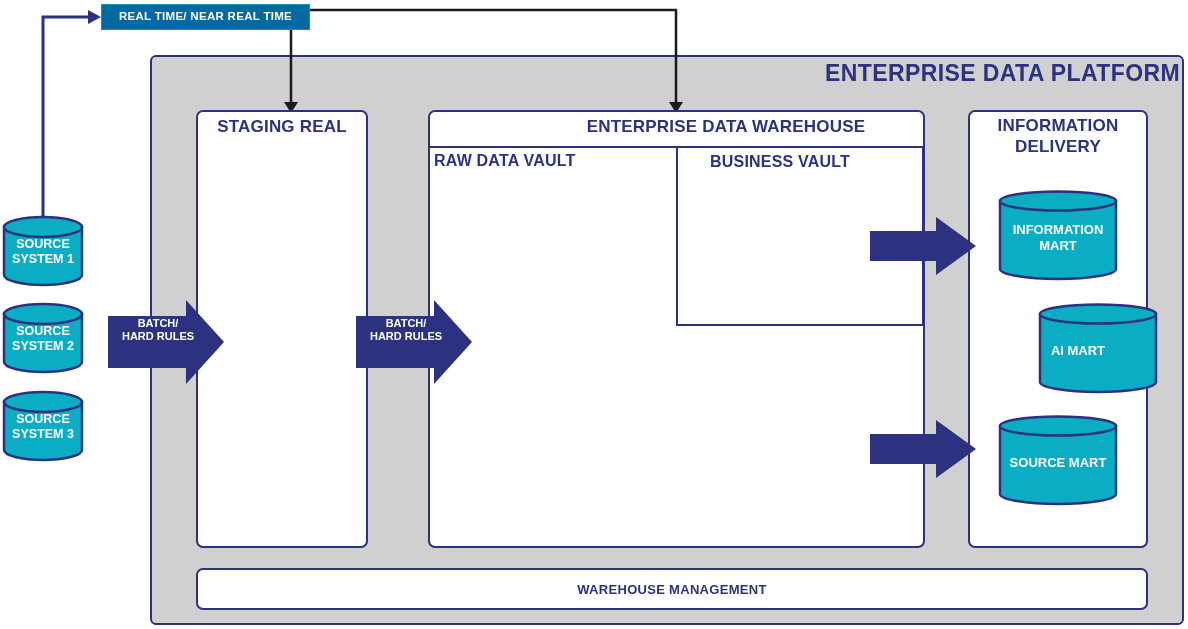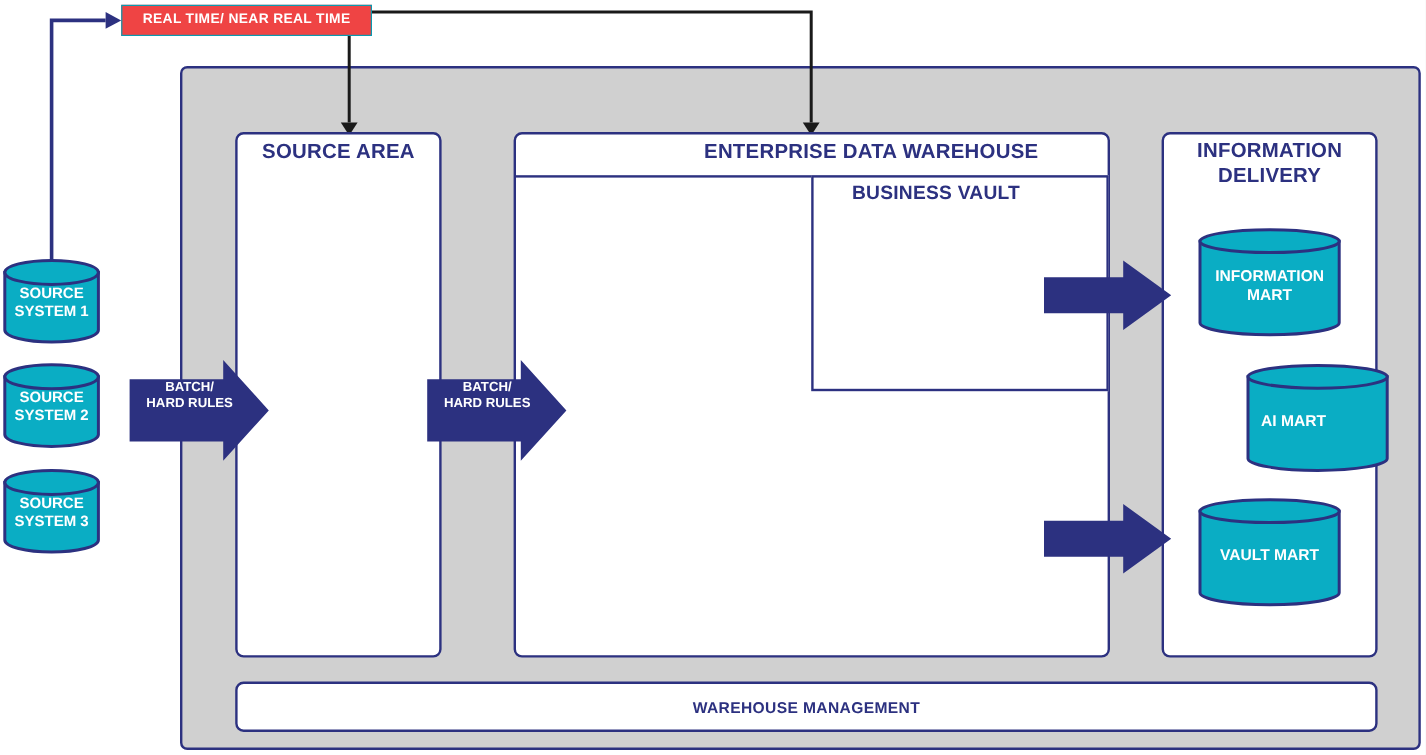--- a/index.html
+++ b/index.html
@@ -87,21 +87,21 @@
     left: 676px; top: 146px; width: 248px; height: 180px;
     background: #ffffff;
     border: 2px solid #2c3180;
     box-sizing: border-box;
   }
   #bv-title { left: 676px; top: 153px; width: 208px; font-size: 16px; }
 
   
   #realtime-box {
     left: 101px; top: 4px; width: 209px; height: 26px;
-    background: #ef4444;
+    background: #0369a1;
     border: 1px solid #0a9ab0;
     box-sizing: border-box;
     display: flex; align-items: center; justify-content: center;
   }
   #realtime-box .white-lbl { font-size: 11.5px; letter-spacing: 0.3px; }
 
   
   .cyl { position: absolute; }
   .cyl svg { display: block; }
   .cyl .cyl-label {
@@ -148,20 +148,21 @@
 
   
   #connectors { left: 0; top: 0; width: 1188px; height: 629px; pointer-events: none; }
 </style>
 </head>
 <body>
 
 <div id="diagram">
 
   <div class="abs panel" id="platform-panel"></div>
+  <div class="abs" id="platform-title">ENTERPRISE DATA PLATFORM</div>
 
   <svg class="abs" id="connectors">
 
     <path d="M 43 218 L 43 17 L 88 17" stroke="#2c3180" stroke-width="3" fill="none"></path>
     <path d="M 88 10 L 101 17 L 88 24 Z" fill="#2c3180"></path>
 
     <path d="M 291 30 L 291 102" stroke="#1a1a1a" stroke-width="2.5" fill="none"></path>
     <path d="M 284 102 L 298 102 L 291 113 Z" fill="#1a1a1a"></path>
 
     <path d="M 310 10 L 676 10 L 676 102" stroke="#1a1a1a" stroke-width="2.5" fill="none"></path>
@@ -191,25 +192,26 @@
   <div class="cyl src-cyl abs" id="src3">
     <svg width="82" height="72" viewBox="0 0 82 72">
       <path d="M2 12 L2 60 A39 10 0 0 0 80 60 L80 12 Z" fill="#0aadc4" stroke="#2c3180" stroke-width="2.5"></path>
       <ellipse cx="41" cy="12" rx="39" ry="10" fill="#0aadc4" stroke="#2c3180" stroke-width="2.5"></ellipse>
     </svg>
     <div class="cyl-label" style="white-space:pre-line">SOURCE
 SYSTEM 3</div>
   </div>
 
   <div class="abs panel" id="staging-panel"></div>
-  <div class="abs ttl" id="staging-title">SOURCE AREA</div>
+  <div class="abs ttl" id="staging-title">STAGING REAL</div>
 
   <div class="abs panel" id="edw-panel"></div>
   <div class="abs ttl" id="edw-title">ENTERPRISE DATA WAREHOUSE</div>
   <div class="abs" id="edw-divider"></div>
+  <div class="abs ttl" id="rdv-title">RAW DATA VAULT</div>
   <div class="abs" id="bv-panel"></div>
   <div class="abs ttl" id="bv-title">BUSINESS VAULT</div>
 
   <div class="abs panel" id="delivery-panel"></div>
   <div class="abs ttl" id="delivery-title" style="white-space:pre-line">INFORMATION
 DELIVERY</div>
 
   <div class="cyl mart-cyl abs" id="mart1">
     <svg width="120" height="92" viewBox="0 0 120 92">
       <path d="M2 11 L2 79 A58 10 0 0 0 118 79 L118 11 Z" fill="#0aadc4" stroke="#2c3180" stroke-width="2.5"></path>
@@ -223,21 +225,21 @@
       <path d="M2 11 L2 79 A58 10 0 0 0 118 79 L118 11 Z" fill="#0aadc4" stroke="#2c3180" stroke-width="2.5"></path>
       <ellipse cx="60" cy="11" rx="58" ry="9.5" fill="#0aadc4" stroke="#2c3180" stroke-width="2.5"></ellipse>
     </svg>
     <div class="cyl-label" style="white-space:pre-line">AI MART</div>
   </div>
   <div class="cyl mart-cyl abs" id="mart3">
     <svg width="120" height="92" viewBox="0 0 120 92">
       <path d="M2 11 L2 79 A58 10 0 0 0 118 79 L118 11 Z" fill="#0aadc4" stroke="#2c3180" stroke-width="2.5"></path>
       <ellipse cx="60" cy="11" rx="58" ry="9.5" fill="#0aadc4" stroke="#2c3180" stroke-width="2.5"></ellipse>
     </svg>
-    <div class="cyl-label" style="white-space:pre-line">VAULT MART</div>
+    <div class="cyl-label" style="white-space:pre-line">SOURCE MART</div>
   </div>
 
   <div class="block-arrow" id="arrow-batch1">
     <svg width="122" height="88" viewBox="0 0 122 88">
       <path d="M4 18 L82 18 L82 2 L120 44 L82 86 L82 70 L4 70 Z" fill="#2c3180"></path>
     </svg>
     <div class="arrow-label" style="white-space:pre-line">BATCH/
 HARD RULES</div>
   </div>
   <div class="block-arrow" id="arrow-batch2">

